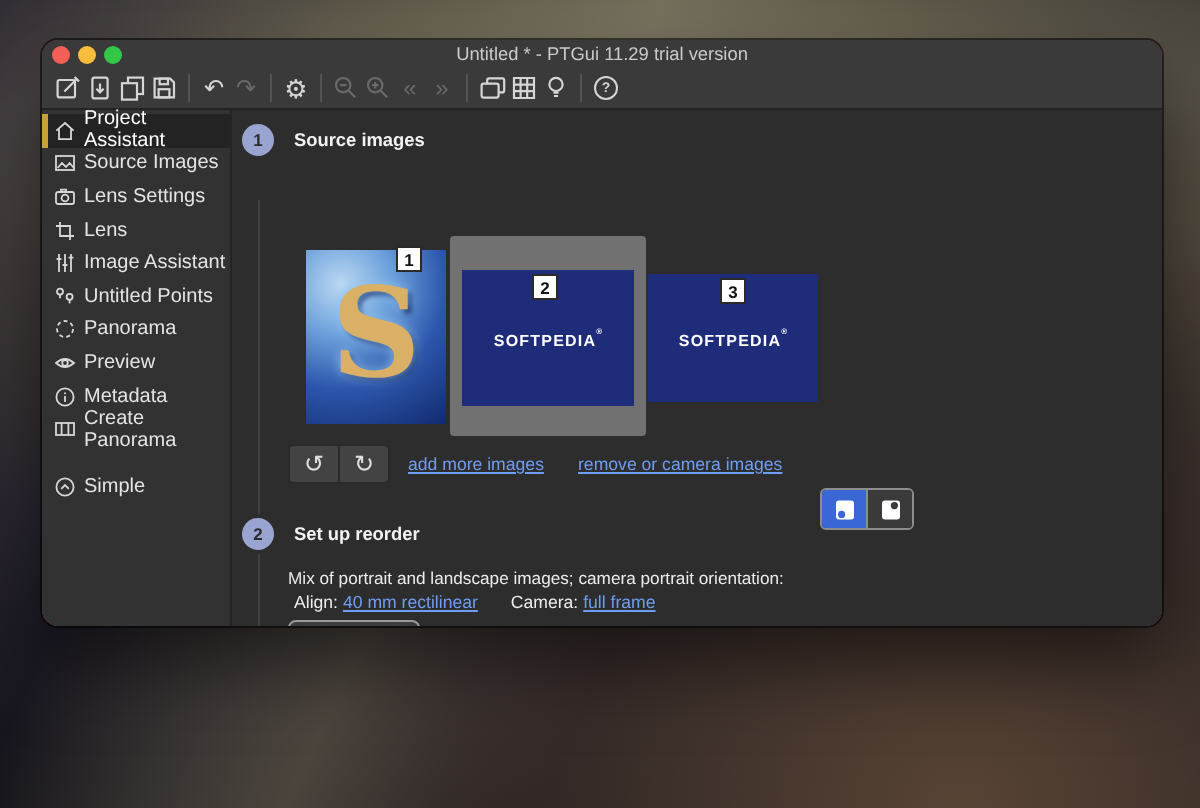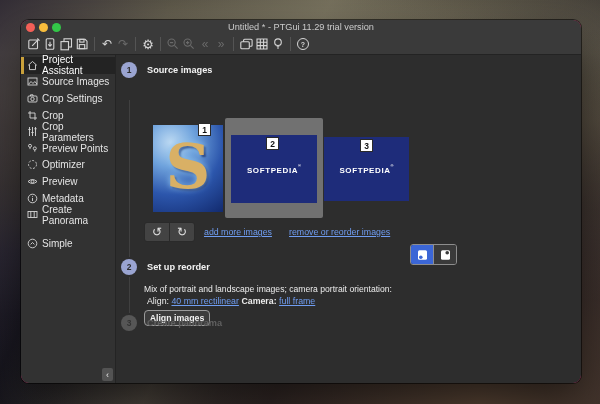--- a/index.html
+++ b/index.html
@@ -5,21 +5,21 @@
   html,body{margin:0;padding:0;width:600px;height:404px;overflow:hidden;
     font-family:"Liberation Sans",sans-serif;-webkit-font-smoothing:antialiased;}
   .desktop{position:absolute;inset:0;
     background:linear-gradient(180deg,#5a5547 0%,#6e6857 7%,#7d7763 13%,#6f6955 22%,#5a5345 32%,#433e37 46%,#2c2933 62%,#1d1b25 78%,#131219 100%);}
   .desktop::before{content:"";position:absolute;inset:0;
     background:linear-gradient(115deg,rgba(38,32,48,.75) 0%,rgba(38,32,48,0) 22%,rgba(150,144,118,.45) 42%,rgba(150,144,118,0) 58%,rgba(22,20,28,.65) 86%);}
   .desktop::after{content:"";position:absolute;inset:0;
     background:radial-gradient(ellipse at 80% 100%,rgba(99,76,57,.85),rgba(66,50,43,.45) 38%,rgba(0,0,0,0) 68%),
                radial-gradient(ellipse at 100% 30%,rgba(120,112,88,.5),rgba(0,0,0,0) 45%);}
 
-  .win{position:absolute;left:21px;top:20px;width:560px;height:363px;background:#be185d;
+  .win{position:absolute;left:21px;top:20px;width:560px;height:293px;background:#be185d;
     border-radius:8px;box-shadow:0 18px 40px rgba(0,0,0,.55),0 0 0 1px rgba(0,0,0,.55),inset 0 0 0 1px rgba(255,255,255,.06);
     overflow:hidden;}
   .titlebar{position:absolute;left:0;top:0;width:100%;height:14px;background:#3a3a3a;}
   .title{position:absolute;left:0;right:0;top:2px;text-align:center;font-size:9.2px;color:#cbcbcb;}
   .lights{position:absolute;left:5px;top:3px;display:flex;gap:4px;}
   .light{width:9px;height:9px;border-radius:50%;}
   .l-close{background:#f35f57;}.l-min{background:#f8bd3c;}.l-zoom{background:#33c748;}
 
   .toolbar{position:absolute;left:0;top:14px;width:100%;height:21px;background:#3a3a3a;
     border-bottom:1px solid #232323;display:flex;align-items:center;padding-left:5px;box-sizing:border-box;}
@@ -69,21 +69,21 @@
   .rbtn+.rbtn{border-left:1px solid #2a2a2a;}
   .link{position:absolute;font-size:8.8px;color:#6f9df2;text-decoration:underline;cursor:pointer;}
   .mixrow{position:absolute;left:28px;top:193px;font-size:8.6px;color:#ececec;margin-top:36px;}
   .togglegroup{position:absolute;left:294px;top:189px;display:flex;border:1px solid #8d8d8d;border-radius:3px;overflow:hidden;}
   .tg{width:22px;height:19px;display:flex;align-items:center;justify-content:center;}
   .tg.on{background:#3b66d6;}
   .tg.offb{background:#3a3a3a;border-left:1px solid #8d8d8d;}
 
   .lensrow{position:absolute;left:31px;top:241px;font-size:8.8px;color:#ececec;}
   .lensrow .lk{color:#6f9df2;text-decoration:underline;}
-  .lensrow .lbl2{font-weight:bold;}
+  .lensrow .lbl2{margin-left:14px;}
   .alignbtn{position:absolute;left:28px;top:255px;width:66px;height:16px;background:#3c3c3c;border:1px solid #9a9a9a;
     border-radius:4px;color:#f0f0f0;font-size:8.8px;font-weight:bold;display:flex;align-items:center;justify-content:center;box-sizing:border-box;}
 </style>
 </head>
 <body>
 
 <div class="desktop"></div>
 
 <div class="win">
   <div class="titlebar">
@@ -185,56 +185,56 @@
         <span>Source Images</span>
       </div>
       <div class="sitem" style="top:35.2px">
         <span class="sic">
             <svg width="11" height="11" viewBox="0 0 11 11">
               <rect x="1" y="3" width="9" height="6" rx="1"></rect>
               <circle cx="5.5" cy="6" r="1.7"></circle>
               <path d="M3.5 3 V1.8 H6 V3"></path>
             </svg>
           </span>
-        <span>Crop Settings</span>
+        <span>Lens Settings</span>
       </div>
       <div class="sitem" style="top:51.8px">
         <span class="sic">
             <svg width="11" height="11" viewBox="0 0 11 11">
               <path d="M3 1 V8 H10 M1 3 H8 V10"></path>
             </svg>
           </span>
-        <span>Crop</span>
+        <span>Lens</span>
       </div>
       <div class="sitem" style="top:68.4px">
         <span class="sic">
             <svg width="11" height="11" viewBox="0 0 11 11">
               <path d="M2.5 1v9 M5.5 1v9 M8.5 1v9 M1.3 3.5h2.4 M4.3 6.5h2.4 M7.3 2.8h2.4"></path>
             </svg>
           </span>
-        <span>Crop Parameters</span>
+        <span>Image Assistant</span>
       </div>
       <div class="sitem" style="top:85px">
         <span class="sic">
             <svg width="11" height="11" viewBox="0 0 11 11">
               <circle cx="3" cy="2.8" r="1.5"></circle>
               <path d="M3 4.3v1.8"></path>
               <circle cx="7.8" cy="5.4" r="1.5"></circle>
               <path d="M7.8 6.9v1.8"></path>
             </svg>
           </span>
-        <span>Preview Points</span>
+        <span>Untitled Points</span>
       </div>
       <div class="sitem" style="top:101.6px">
         <span class="sic">
             <svg width="11" height="11" viewBox="0 0 11 11">
               <circle cx="5.5" cy="5.5" r="4" stroke-dasharray="2 1.6"></circle>
             </svg>
           </span>
-        <span>Optimizer</span>
+        <span>Panorama</span>
       </div>
       <div class="sitem" style="top:134.8px">
         <span class="sic">
             <svg width="11" height="11" viewBox="0 0 11 11">
               <circle cx="5.5" cy="5.5" r="4.3"></circle>
               <path d="M5.5 5v3 M5.5 3.2v.9"></path>
             </svg>
           </span>
         <span>Metadata</span>
       </div>
@@ -287,21 +287,21 @@
       </div>
       <div class="badge" style="left:82px;top:68px">1</div>
       <div class="badge" style="left:150px;top:82px">2</div>
       <div class="badge" style="left:244px;top:84px">3</div>
 
       <div class="rotgroup">
         <div class="rbtn">↺</div>
         <div class="rbtn">↻</div>
       </div>
       <div class="link" style="left:88px;top:172px">add more images</div>
-      <div class="link" style="left:173px;top:172px">remove or reorder images</div>
+      <div class="link" style="left:173px;top:172px">remove or camera images</div>
 
       <div class="mixrow">Mix of portrait and landscape images; camera portrait orientation:</div>
       <div class="togglegroup">
         <div class="tg on">
           <svg width="13" height="12" viewBox="0 0 13 12">
               <rect x="2" y="1.2" width="9" height="9.6" rx="1.5" fill="#fff"></rect>
               <circle cx="4.8" cy="8.2" r="1.8" fill="#3b66d6"></circle>
             </svg>
         </div>
         <div class="tg offb">

